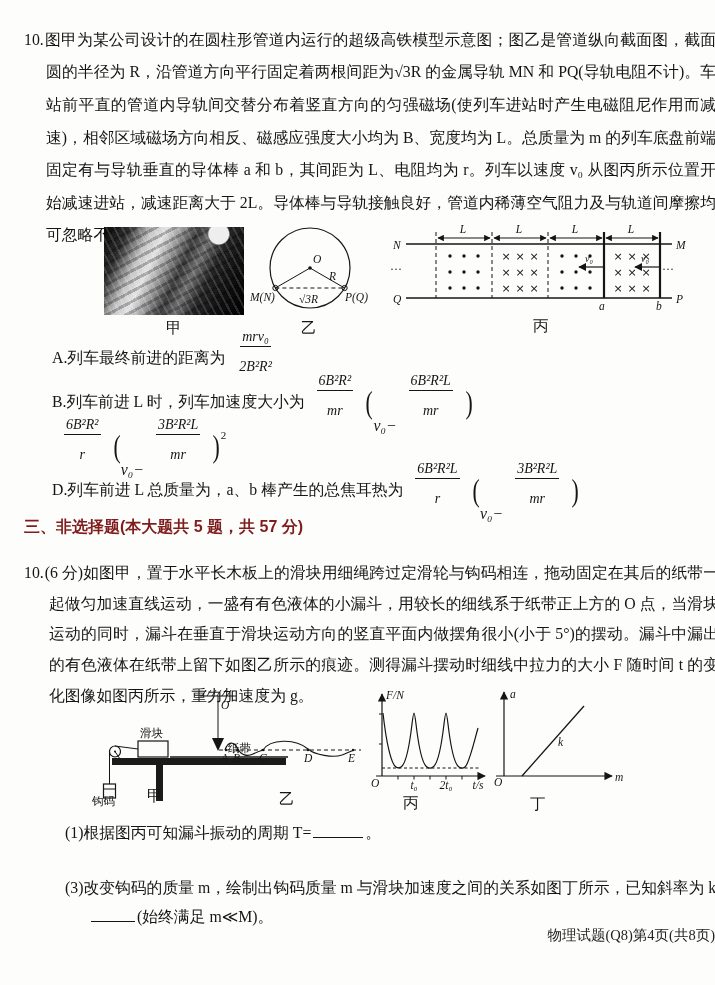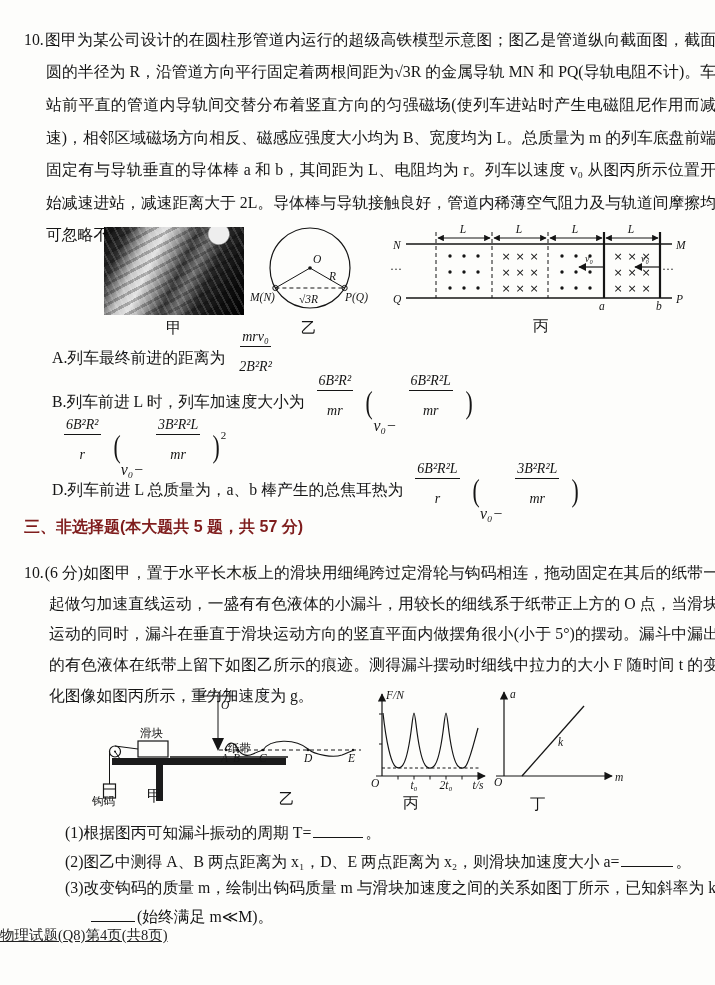--- a/index.html
+++ b/index.html
@@ -19,21 +19,21 @@
         font-style:italic;font-size:14px;line-height:1.2;margin:0 12px;}
   .frac .num{border-bottom:1.3px solid #151515;padding:0 2px;}
   .frac .den{padding:12px 2px;}
   .paren{font-size:31px;font-weight:400;line-height:1;display:inline-block;transform:scaleX(.7);margin:0 -1px;}
   .psup{font-size:11px;position:relative;top:-11px;left:0px;}
   .blank{display:inline-block;border-bottom:1.3px solid #151515;height:15px;vertical-align:baseline;margin:0 2px;}
   .part{position:absolute;left:45px;width:650px;font-size:15.8px;line-height:29px;text-align:justify;margin-left:20px;}
   #part-1{top:818px;}
   #part-2{top:847px;}
   #part-3{top:874px;padding-left:24px;text-indent:-24px;line-height:28.5px;}
-  .footer{position:absolute;top:926px;left:0;width:715px;text-align:left;font-size:14.5px;color:#222;text-decoration:underline;}
+  .footer{position:absolute;top:926px;left:0;width:715px;text-align:right;font-size:14.5px;color:#222;}
   .caption{position:absolute;font-size:15.5px;color:#151515;}
   .figure{position:absolute;}
   .photo{position:absolute;left:104px;top:227px;width:140px;height:88px;
      background:
        radial-gradient(circle at 82% 8%, #eeeeee 0 7%, rgba(0,0,0,0) 8%),
        repeating-linear-gradient(62deg, rgba(255,255,255,.14) 0 2px, rgba(0,0,0,0) 2px 7px),
        repeating-linear-gradient(-28deg, rgba(0,0,0,.25) 0 3px, rgba(0,0,0,0) 3px 9px),
        linear-gradient(115deg,#0a0a0a 0%,#2c2c2c 14%,#c6c6c6 27%,#e3e3e3 35%,#969696 44%,#3a3a3a 53%,#707070 61%,#242424 71%,#101010 84%,#000 100%);
      }
   svg{overflow:visible;}
@@ -241,18 +241,17 @@
     <line class="stroke" x1="14" y1="92" x2="130" y2="92" stroke-width="1.2" marker-end="url(#ah4)"></line>
     <text class="lbl" x="28" y="14">a</text>
     <text class="lbl" x="133" y="97">m</text>
     <line class="stroke" x1="40" y1="92" x2="102" y2="22" stroke-width="1.3"></line>
     <text class="lbl" x="76" y="62">k</text>
     <text class="lbl" x="12" y="102">O</text>
   </svg>
   <div class="caption" style="left:530px;top:794px;">丁</div>
 
   <div class="part" id="part-1"><span class="mstr">(1)根据图丙可知漏斗振动的周期 T=</span><span class="blank" style="width: 50px;"></span><span class="mstr">。</span></div>
-  <div class="part" id="part-2"><span class="mstr">(2)图乙中测得 A、B 两点距离为 x₁，D、E 两点距离为 x₂，则滑块加速度大小 a=</span><span class="blank" style="width: 52px;"></span><span class="mstr">。</span></div>
   <div class="part" id="part-3"><span class="mstr">(3)改变钩码的质量 m，绘制出钩码质量 m 与滑块加速度之间的关系如图丁所示，已知斜率为 k，则滑块的质量 M 为</span><span class="blank" style="width: 44px;"></span><span class="mstr">(始终满足 m≪M)。</span></div>
 
   <div class="footer">物理试题(Q8)第4页(共8页)</div>
 
 </div>
 
 </body></html>

